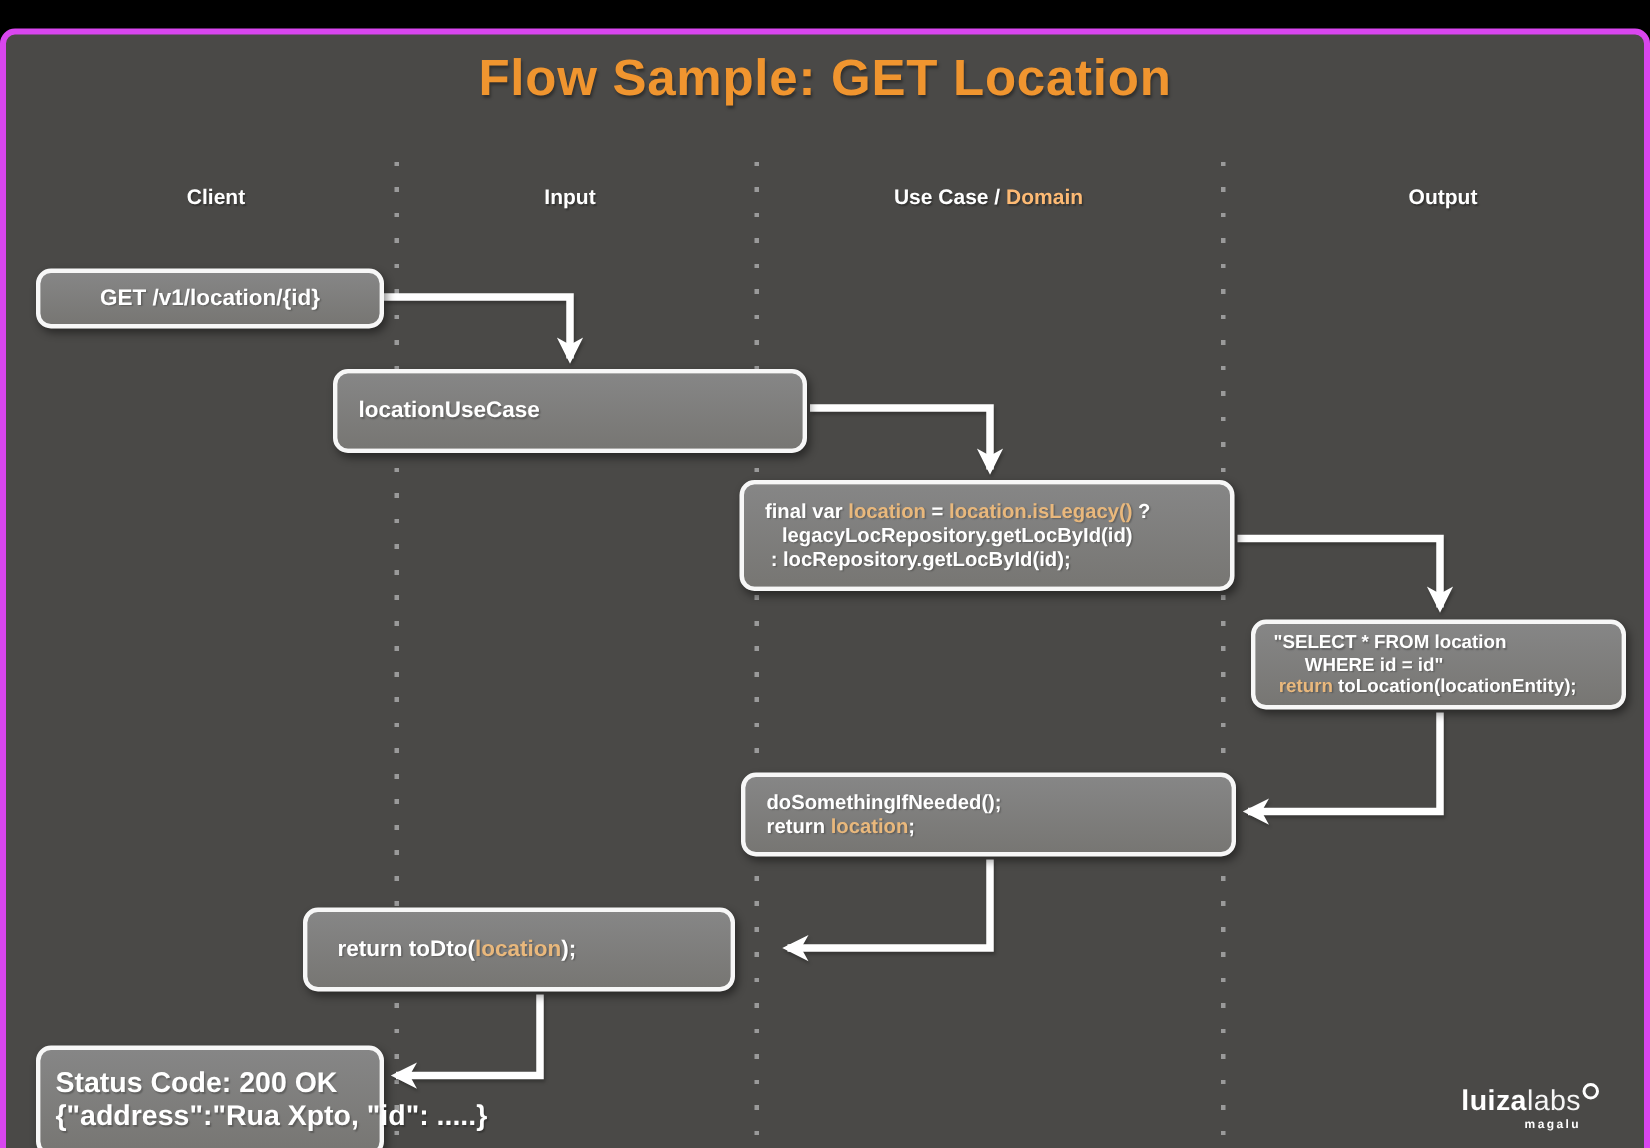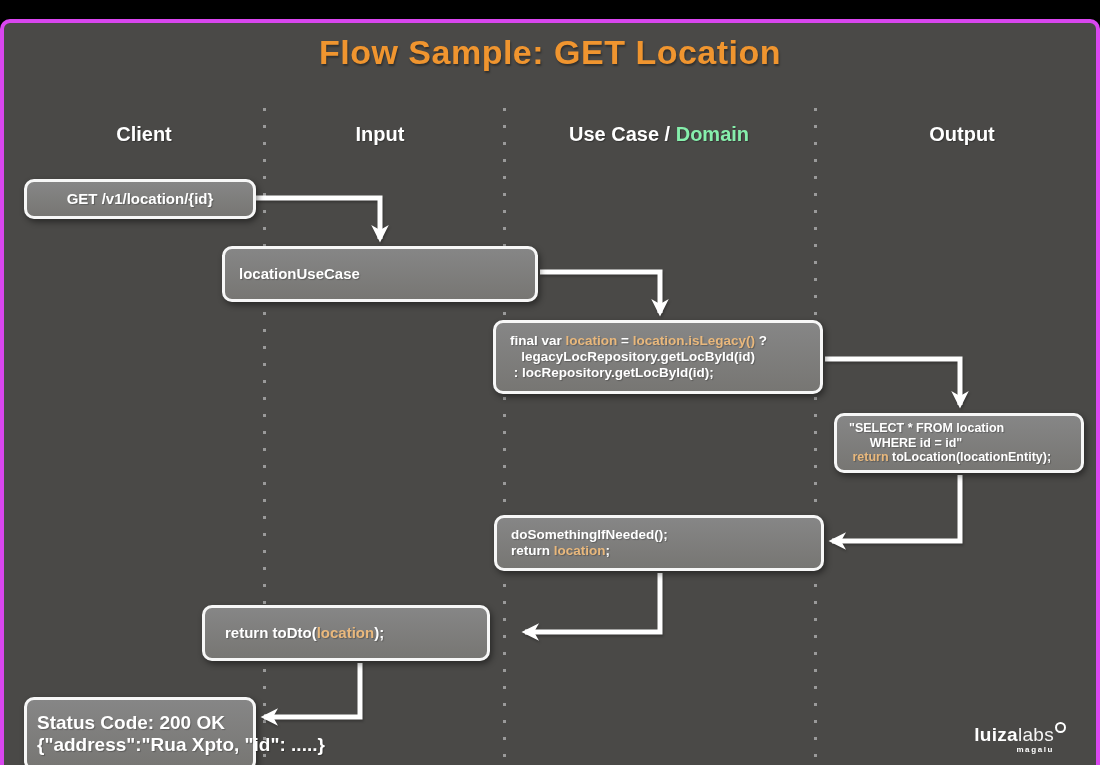--- a/index.html
+++ b/index.html
@@ -8,23 +8,23 @@
     background:#4a4947;border:4px solid #d946ef;border-radius:10px;overflow:hidden;
     font-family:"Liberation Sans",sans-serif;font-weight:bold;margin-top:19px;
   }
   .title{
     position:absolute;top:10px;left:0;width:100%;text-align:center;
     font-size:34px;font-weight:bold;color:#f0952f;letter-spacing:.5px;
     text-shadow:1px 2px 2px rgba(0,0,0,.35);
   }
   .lane-header{
     position:absolute;top:100px;transform:translateX(-50%);
-    font-size:20px;color:#fff;white-space:nowrap;text-shadow:1px 1px 1px rgba(0,0,0,.3);
+    font-size:14px;color:#fff;white-space:nowrap;text-shadow:1px 1px 1px rgba(0,0,0,.3);
   }
-  .lane-header .o{color:#86efac;}
+  .lane-header .o{color:#fdba74;}
   .dotline{
     position:absolute;top:85px;height:672px;width:3px;
     background-image:repeating-linear-gradient(to bottom,#9a9a9a 0px,#9a9a9a 3px,transparent 3px,transparent 17px);
   }
   .node{
     position:absolute;box-sizing:border-box;
     background:linear-gradient(#868686,#777673);
     border:3px solid #f7f7f7;border-radius:10px;
     box-shadow:2px 3px 6px rgba(0,0,0,.45);
     color:#fff;display:flex;flex-direction:column;justify-content:center;

